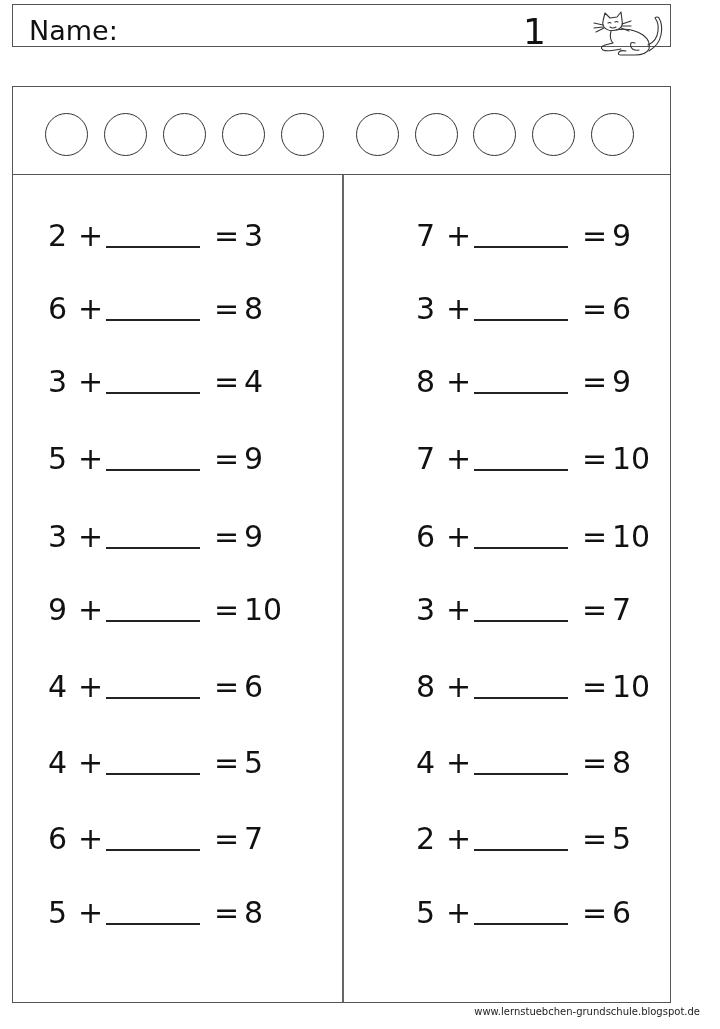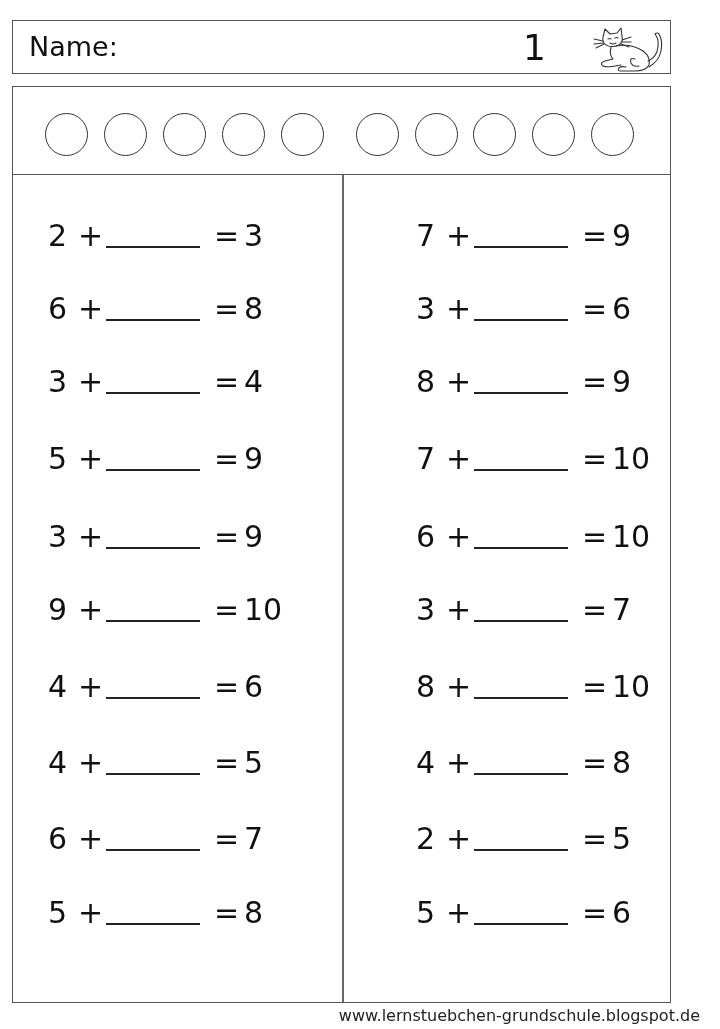--- a/index.html
+++ b/index.html
@@ -1,32 +1,32 @@
 <!DOCTYPE html>
 <html><head>
   <meta charset="utf-8">
   <style>
     html, body { margin: 0; padding: 0; background: #ffffff; }
     body { width: 720px; height: 1029px; position: relative; overflow: hidden; font-family: "DejaVu Sans", sans-serif; color: #111; }
-    .header-box { position: absolute; left: 12px; top: 20px; width: 659px; height: 54px; border: 1.5px solid #555; box-sizing: border-box; }
+    .header-box { position: absolute; left: 12px; top: 4px; width: 659px; height: 43px; border: 1.5px solid #555; box-sizing: border-box; }
     .name-label { position: absolute; left: 16px; top: 10px; font-size: 27px; font-family: "DejaVu Sans", sans-serif; letter-spacing: 0px; color: #111; }
     .sheet-number { position: absolute; left: 510px; top: 6px; font-size: 36px; font-family: "DejaVu Sans", sans-serif; color: #111; }
     .cat-icon { position: absolute; left: 578px; top: 4px; width: 86px; height: 50px; }
     .main-box { position: absolute; left: 12px; top: 86px; width: 659px; height: 917px; border: 1.5px solid #555; box-sizing: border-box; }
     .circles-band { position: absolute; left: 0; top: 0; width: 100%; height: 88px; border-bottom: 1.5px solid #555; box-sizing: border-box; }
     .circle { position: absolute; top: 26px; width: 43px; height: 43px; border: 1.3px solid #333; border-radius: 50%; box-sizing: border-box; }
     .col-divider { position: absolute; left: 329px; top: 88px; width: 1.5px; height: 827px; background: #666; }
     .eq-row { position: absolute; height: 40px; font-size: 30px; font-family: "DejaVu Sans", sans-serif; color: #111; }
     .eq-row span { position: absolute; top: 0; white-space: nowrap; }
     .eq-a { left: 0; }
     .eq-plus { left: 30px; }
     .eq-blank { left: 58px; top: 28px !important; width: 94px; height: 0; border-bottom: 2px solid #222; }
     .eq-eq { left: 166px; }
     .eq-result { left: 196px; }
-    .footer-url { position: absolute; right: 20px; top: 1006px; font-size: 16px; color: #222; font-family: "DejaVu Sans", sans-serif; }
+    .footer-url { position: absolute; right: 20px; top: 1006px; font-size: 10px; color: #222; font-family: "DejaVu Sans", sans-serif; }
   </style>
 </head>
 <body>
 
 <div class="header-box">
   <span class="name-label">Name:</span>
   <span class="sheet-number">1</span>
   <svg class="cat-icon" viewBox="0 0 86 50" fill="none" stroke="#333" stroke-width="1.1" stroke-linecap="round" stroke-linejoin="round">
     <path d="M12 12 L14 4 L19 9 L26 8 L30 3 L31 11 Q33 19 25 21 Q17 23 13 18 Q11 15 12 12 Z"></path>
     <path d="M17 14 q1.5 -1 3 0 M24 13 q1.5 -1 3 0"></path>

